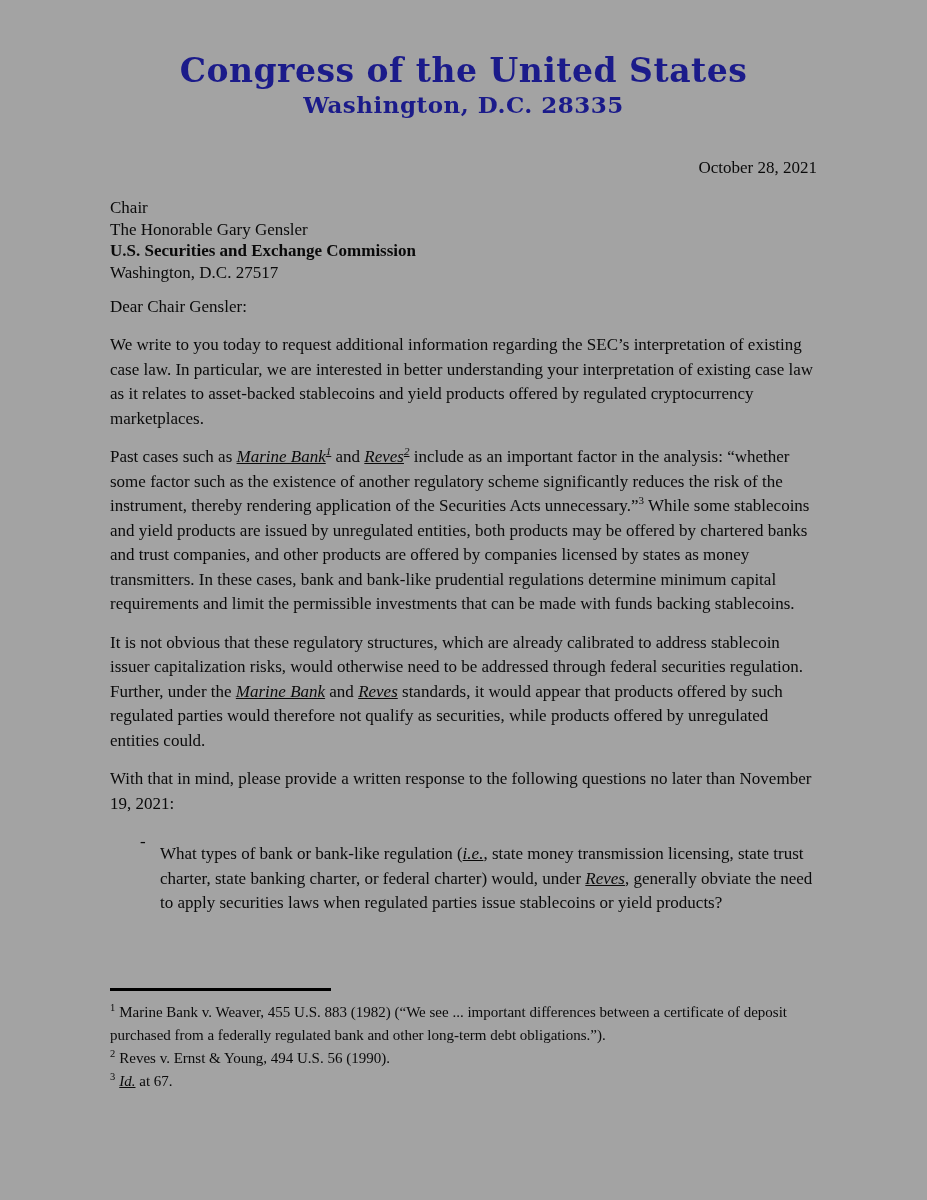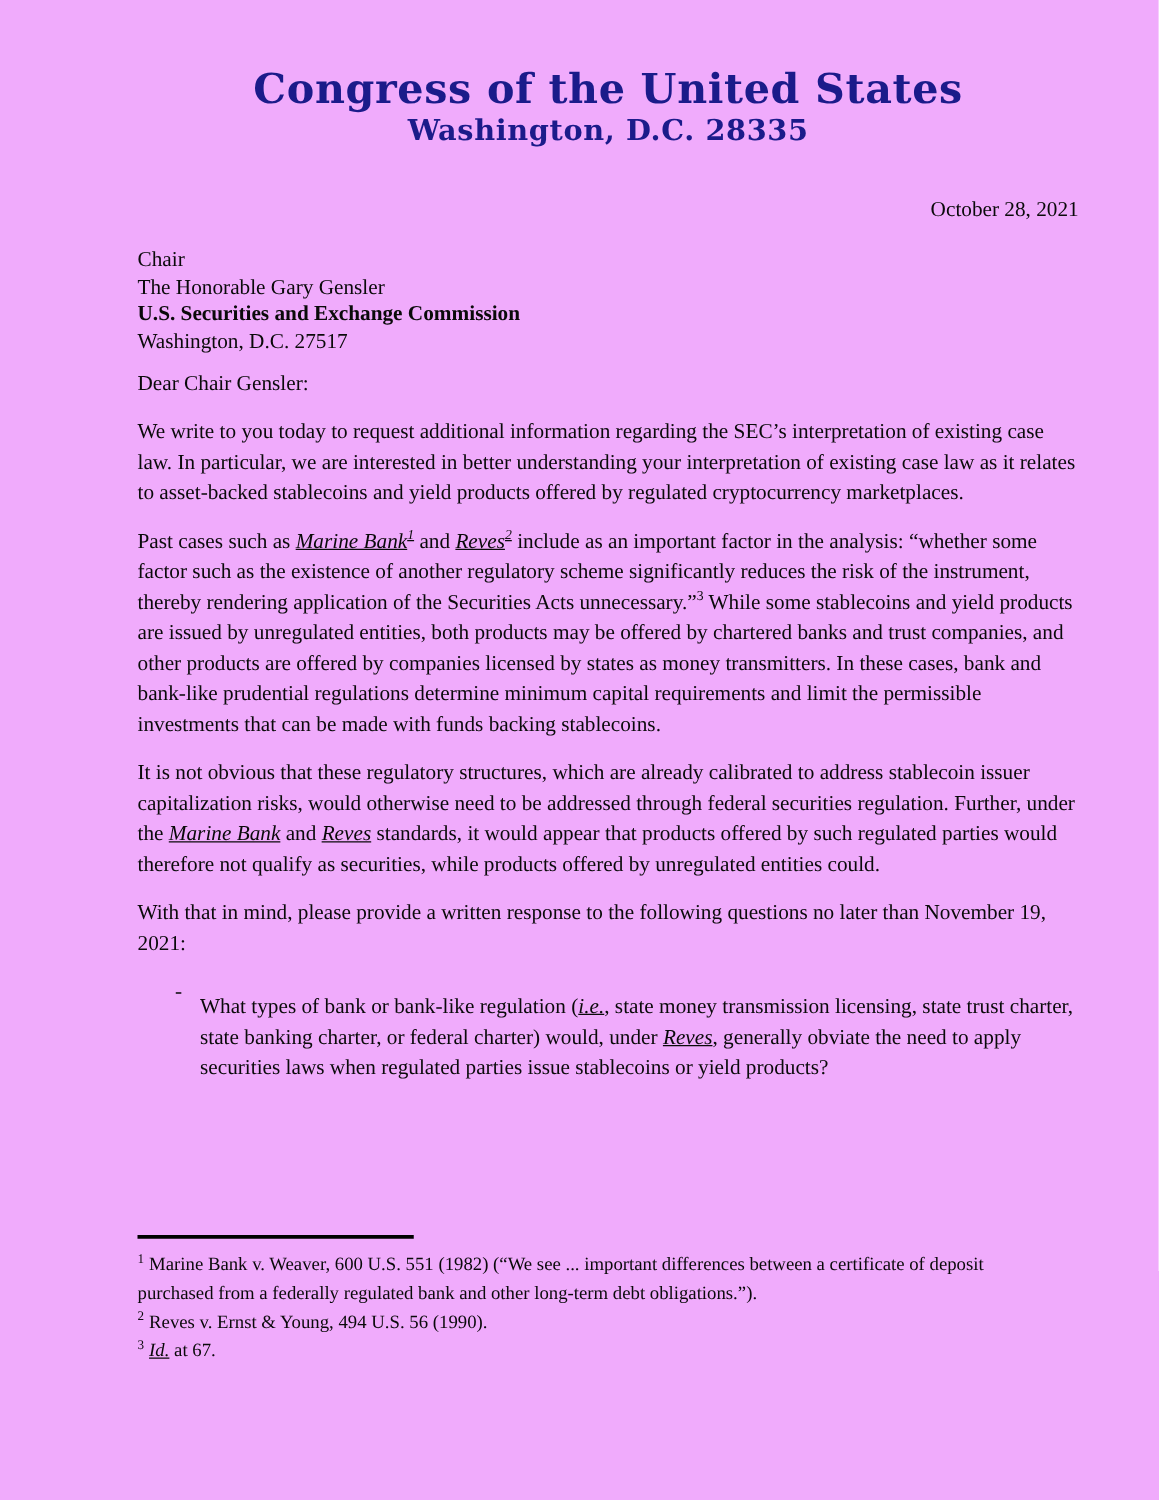--- a/index.html
+++ b/index.html
@@ -2,23 +2,23 @@
 <html style="--header-blue: #1b1b8a; --text: #0a0a0a;"><head>
 <meta charset="utf-8">
 <style>
   html, body { margin: 0; padding: 0; background: #ffffff; }
 
   .page {
     position: relative;
     width: 927px;
     height: 1200px;
     margin: 0 auto;
-    background: #f0abfc;
+    background: #a3a3a3;
     box-sizing: border-box;
-    padding: 52px 64px 0 110px;
+    padding: 52px 110px 0 110px;
     overflow: hidden;
     font-family: "Liberation Serif", serif;
     font-size: 17px;
     color: #0a0a0a;
     line-height: 24.5px;
   }
 
   
   .letterhead { text-align: center; }
   .lh-title {
@@ -113,21 +113,21 @@
       <span class="bullet-marker">-</span>
       <span class="bullet-text"><span>What types of bank or bank-like regulation (</span><span class="s-i">i.e.</span><span>, state money transmission licensing, state trust charter, state banking charter, or federal charter) would, under </span><span class="s-i">Reves</span><span>, generally obviate the need to apply securities laws when regulated parties issue stablecoins or yield products?</span></span>
     </div>
     </div>
 
   <div class="footnote-area">
     <div class="fn-rule"></div>
     <div>
 
     <div class="fn">
-        <span class="fn-num">1</span><span><span>Marine Bank v. Weaver, 600 U.S. 551 (1982) (“We see ... important differences between a certificate of deposit purchased from a federally regulated bank and other long-term debt obligations.”).</span></span>
+        <span class="fn-num">1</span><span><span>Marine Bank v. Weaver, 455 U.S. 883 (1982) (“We see ... important differences between a certificate of deposit purchased from a federally regulated bank and other long-term debt obligations.”).</span></span>
       </div>
         <div class="fn">
         <span class="fn-num">2</span><span><span>Reves v. Ernst &amp; Young, 494 U.S. 56 (1990).</span></span>
       </div>
         <div class="fn">
         <span class="fn-num">3</span><span><span class="s-i">Id.</span><span> at 67.</span></span>
       </div>
       </div>
   </div>
 

